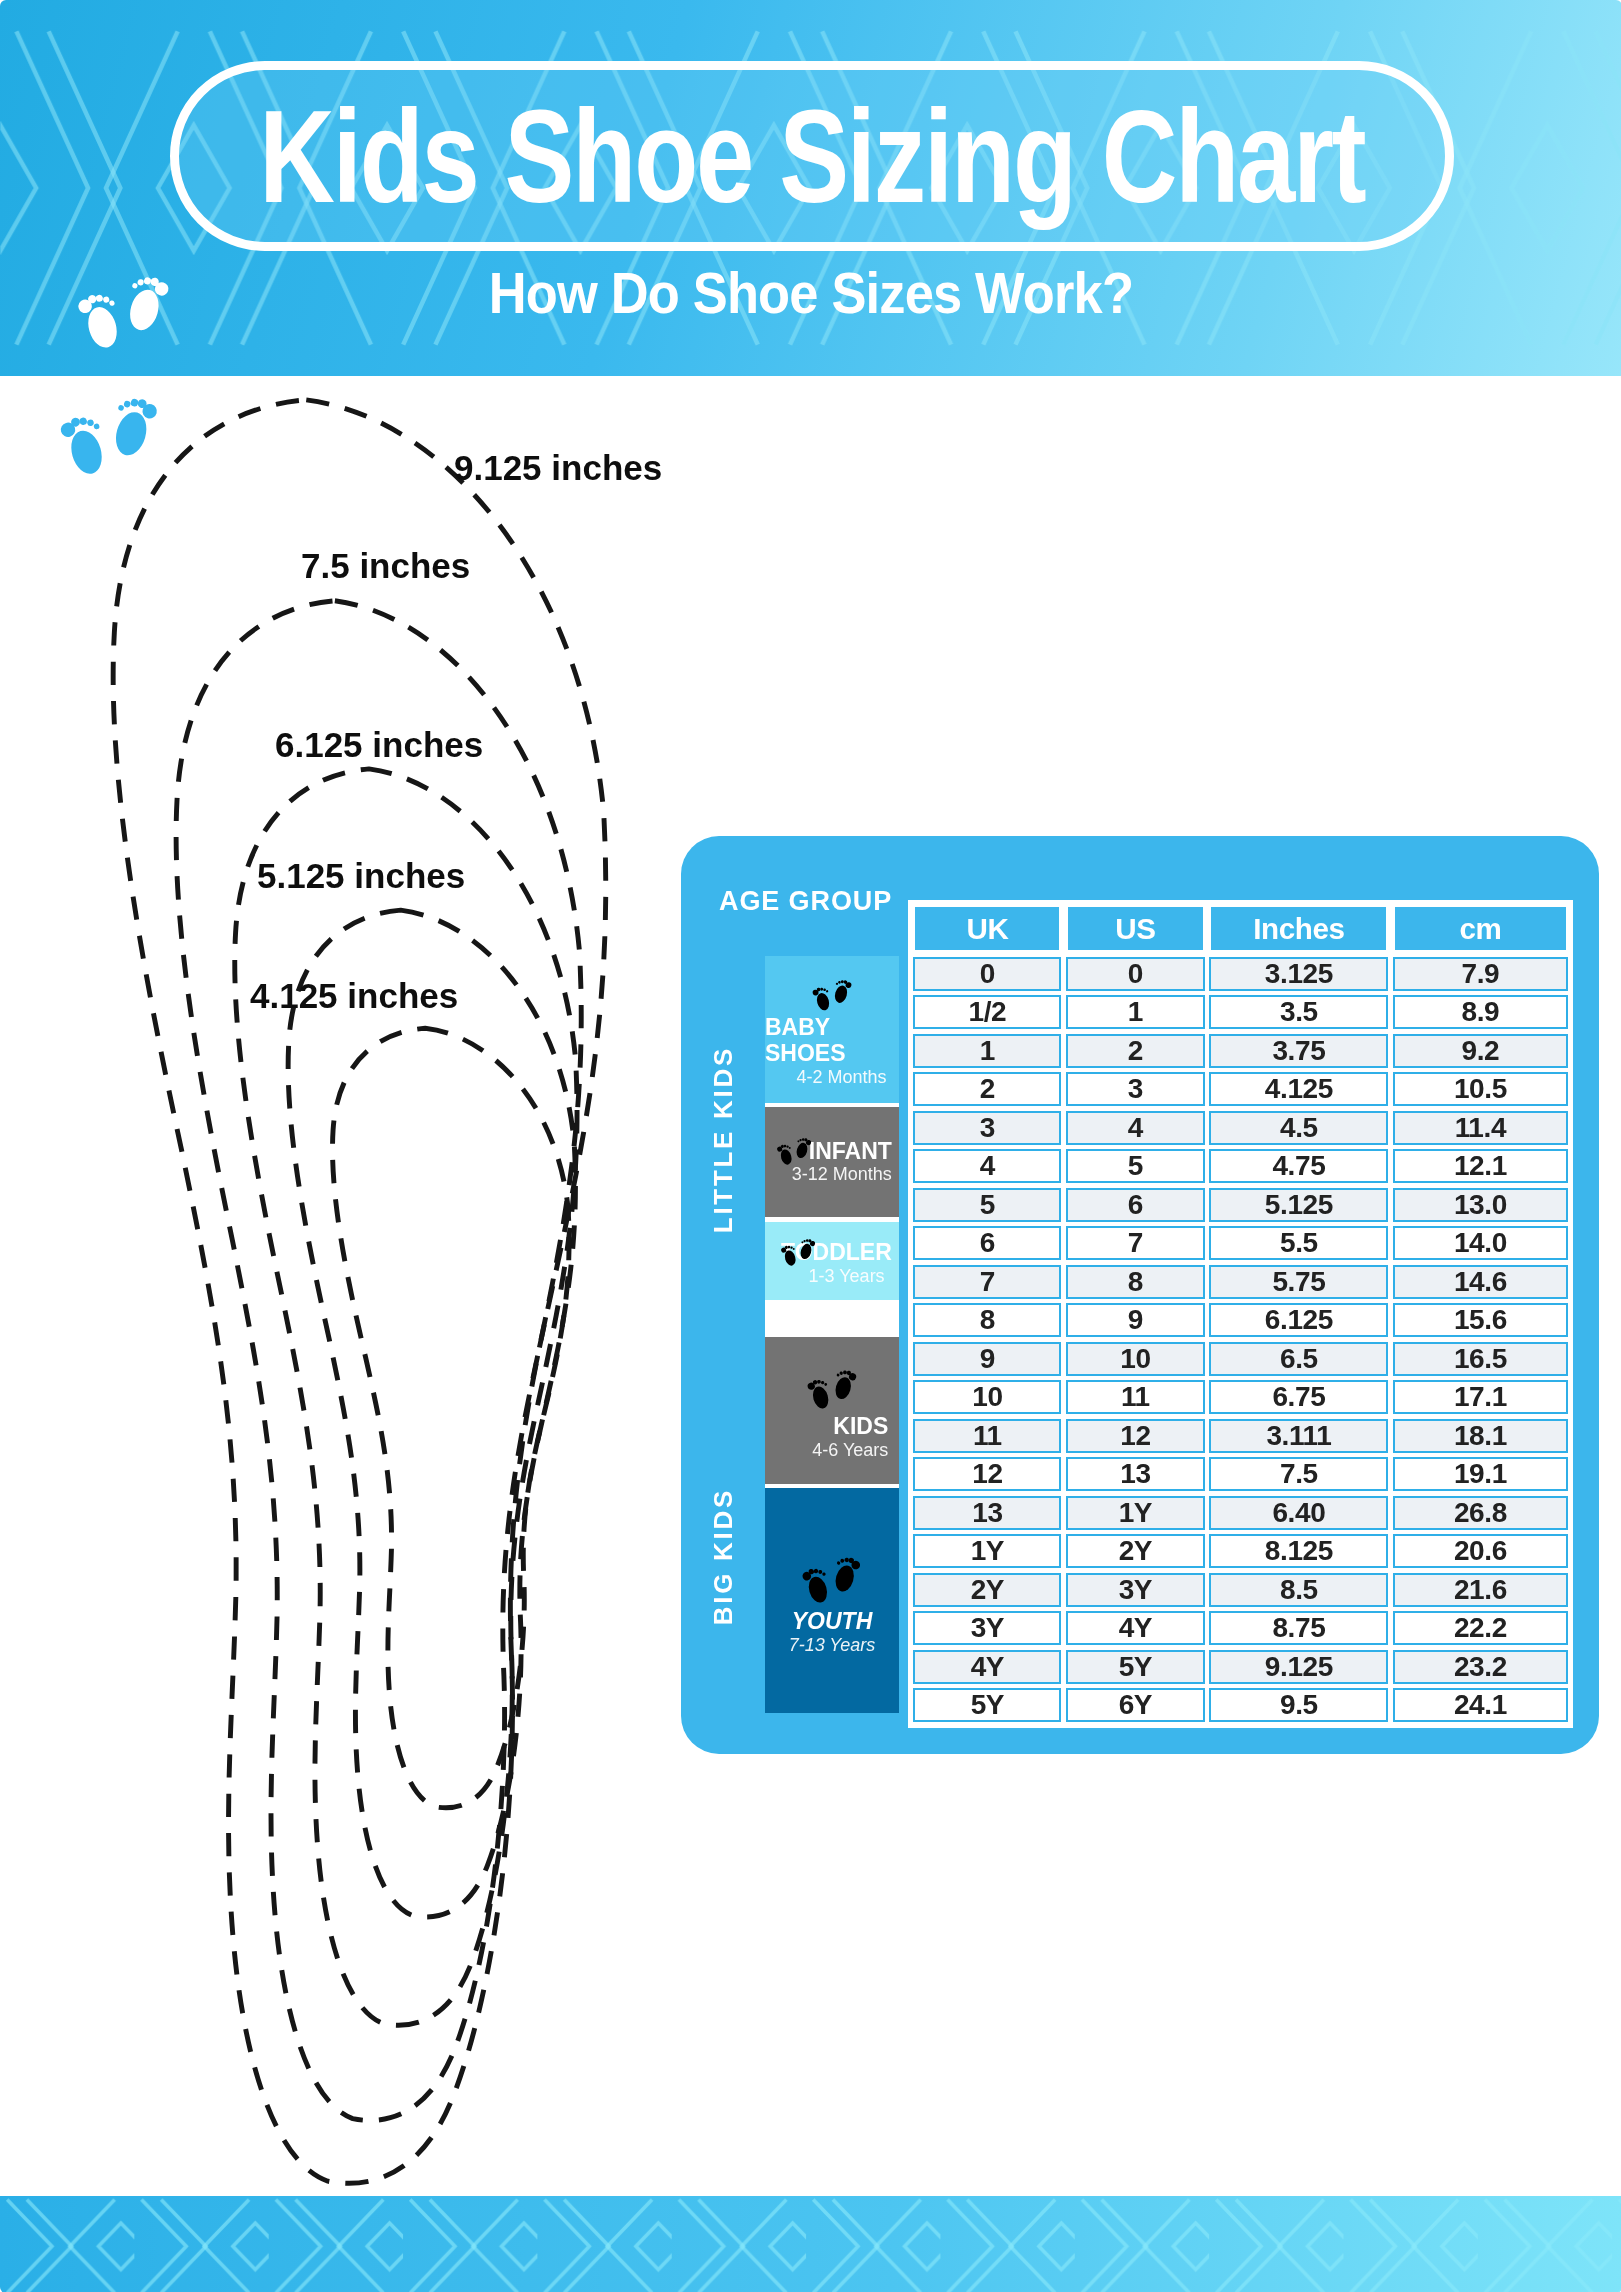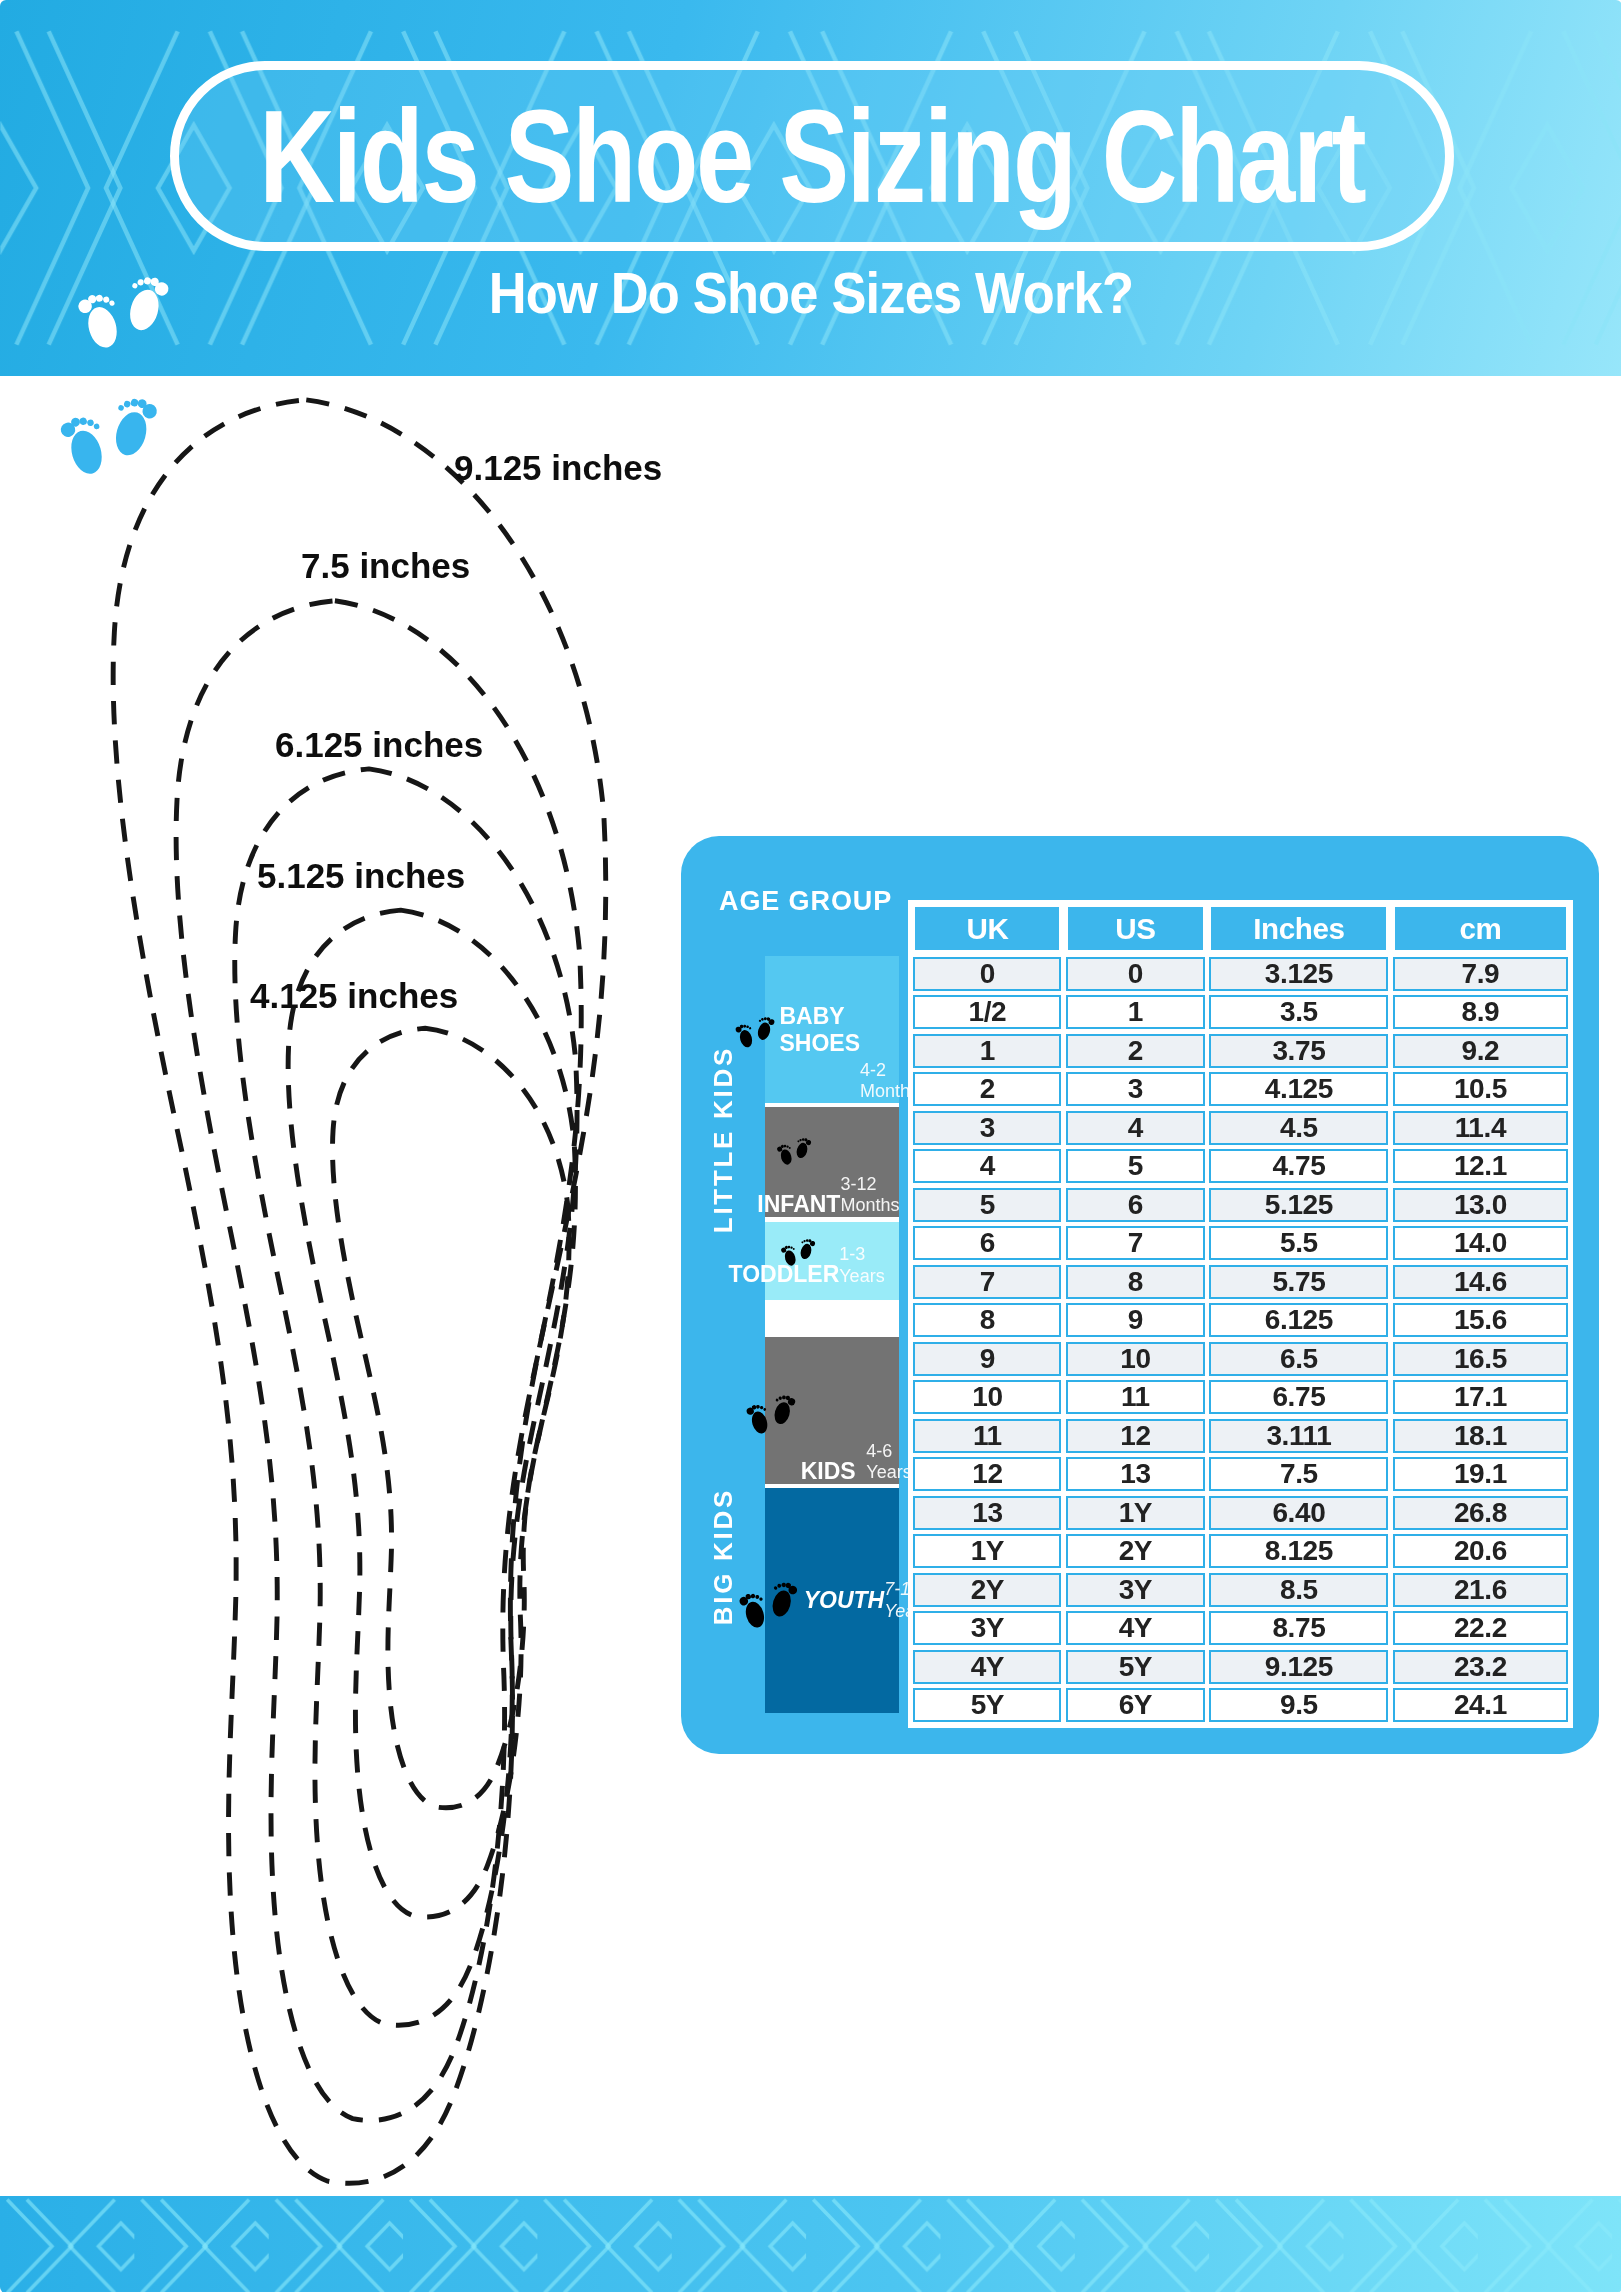--- a/index.html
+++ b/index.html
@@ -41,21 +41,21 @@
   
   .panel{position:absolute;left:681px;top:836px;width:918px;height:918px;background:#3cb6ec;border-radius:38px;}
   .agegroup{position:absolute;left:38px;top:50px;color:#ffffff;font-size:27px;font-weight:700;letter-spacing:0.9px;}
   .side{position:absolute;left:0;width:84px;display:flex;align-items:center;justify-content:center;}
   .side-little{top:125px;height:358px;}
   .side-big{top:555px;height:331px;}
   .side span{writing-mode:vertical-rl;transform:rotate(180deg);color:#ffffff;font-size:26px;font-weight:700;letter-spacing:2.7px;white-space:nowrap;}
 
   
   .blocks{position:absolute;left:84px;top:120px;width:134px;height:757px;background:#ffffff;}
-  .block{position:absolute;left:0;width:134px;display:flex;align-items:center;justify-content:center;color:#ffffff;}
+  .block{position:absolute;left:0;width:134px;display:flex;flex-direction:column;align-items:center;justify-content:center;color:#ffffff;}
   .b0{top:0;height:147px;background:#54c8f1;}
   .b1{top:151px;height:110px;background:#737373;}
   .b2{top:266px;height:78px;background:#99ebf8;}
   .b3{top:381px;height:147px;background:#737373;}
   .b4{top:532px;height:225px;background:#0369a1;font-style:italic;}
   .bname{font-size:23px;font-weight:700;line-height:1.15;}
   .bsub{font-size:18px;font-weight:400;opacity:.92;line-height:1.2;}
   .bicon svg{display:block;color:#ffffff;}
   .b0 .bicon svg{width:47px;height:43px;}
   .b0 .bsub{align-self:flex-end;padding-right:12.5px;}

